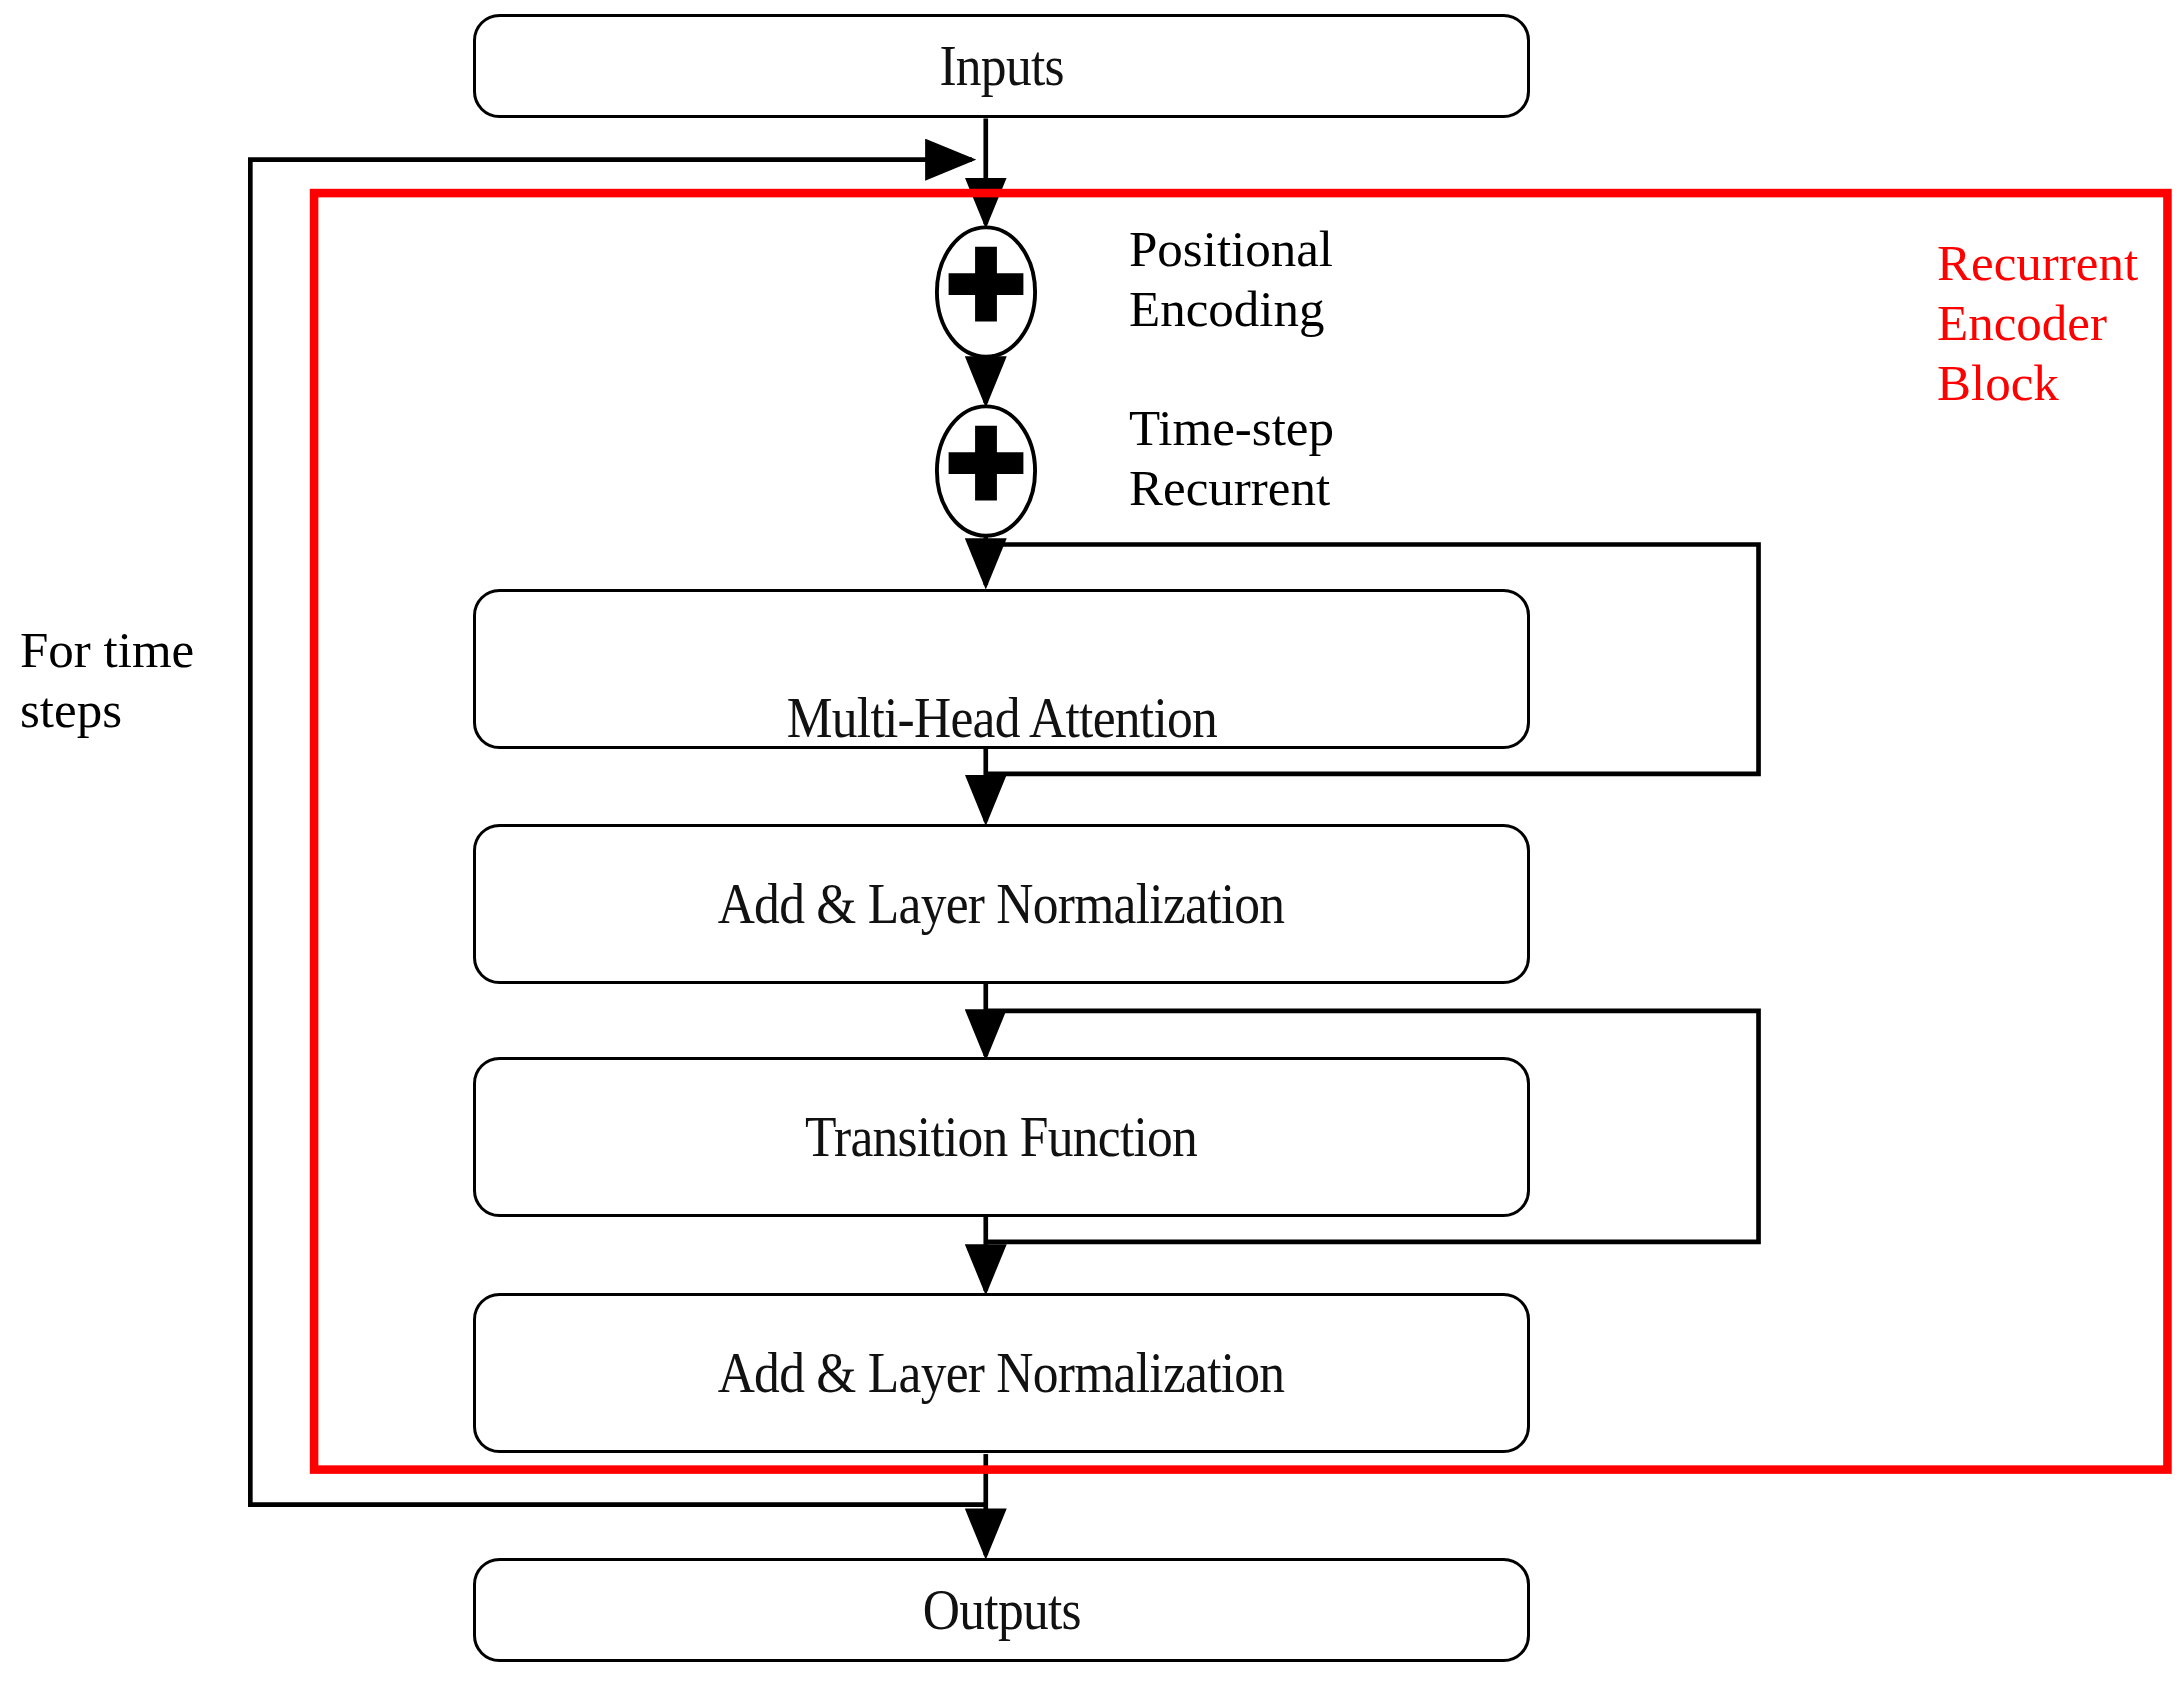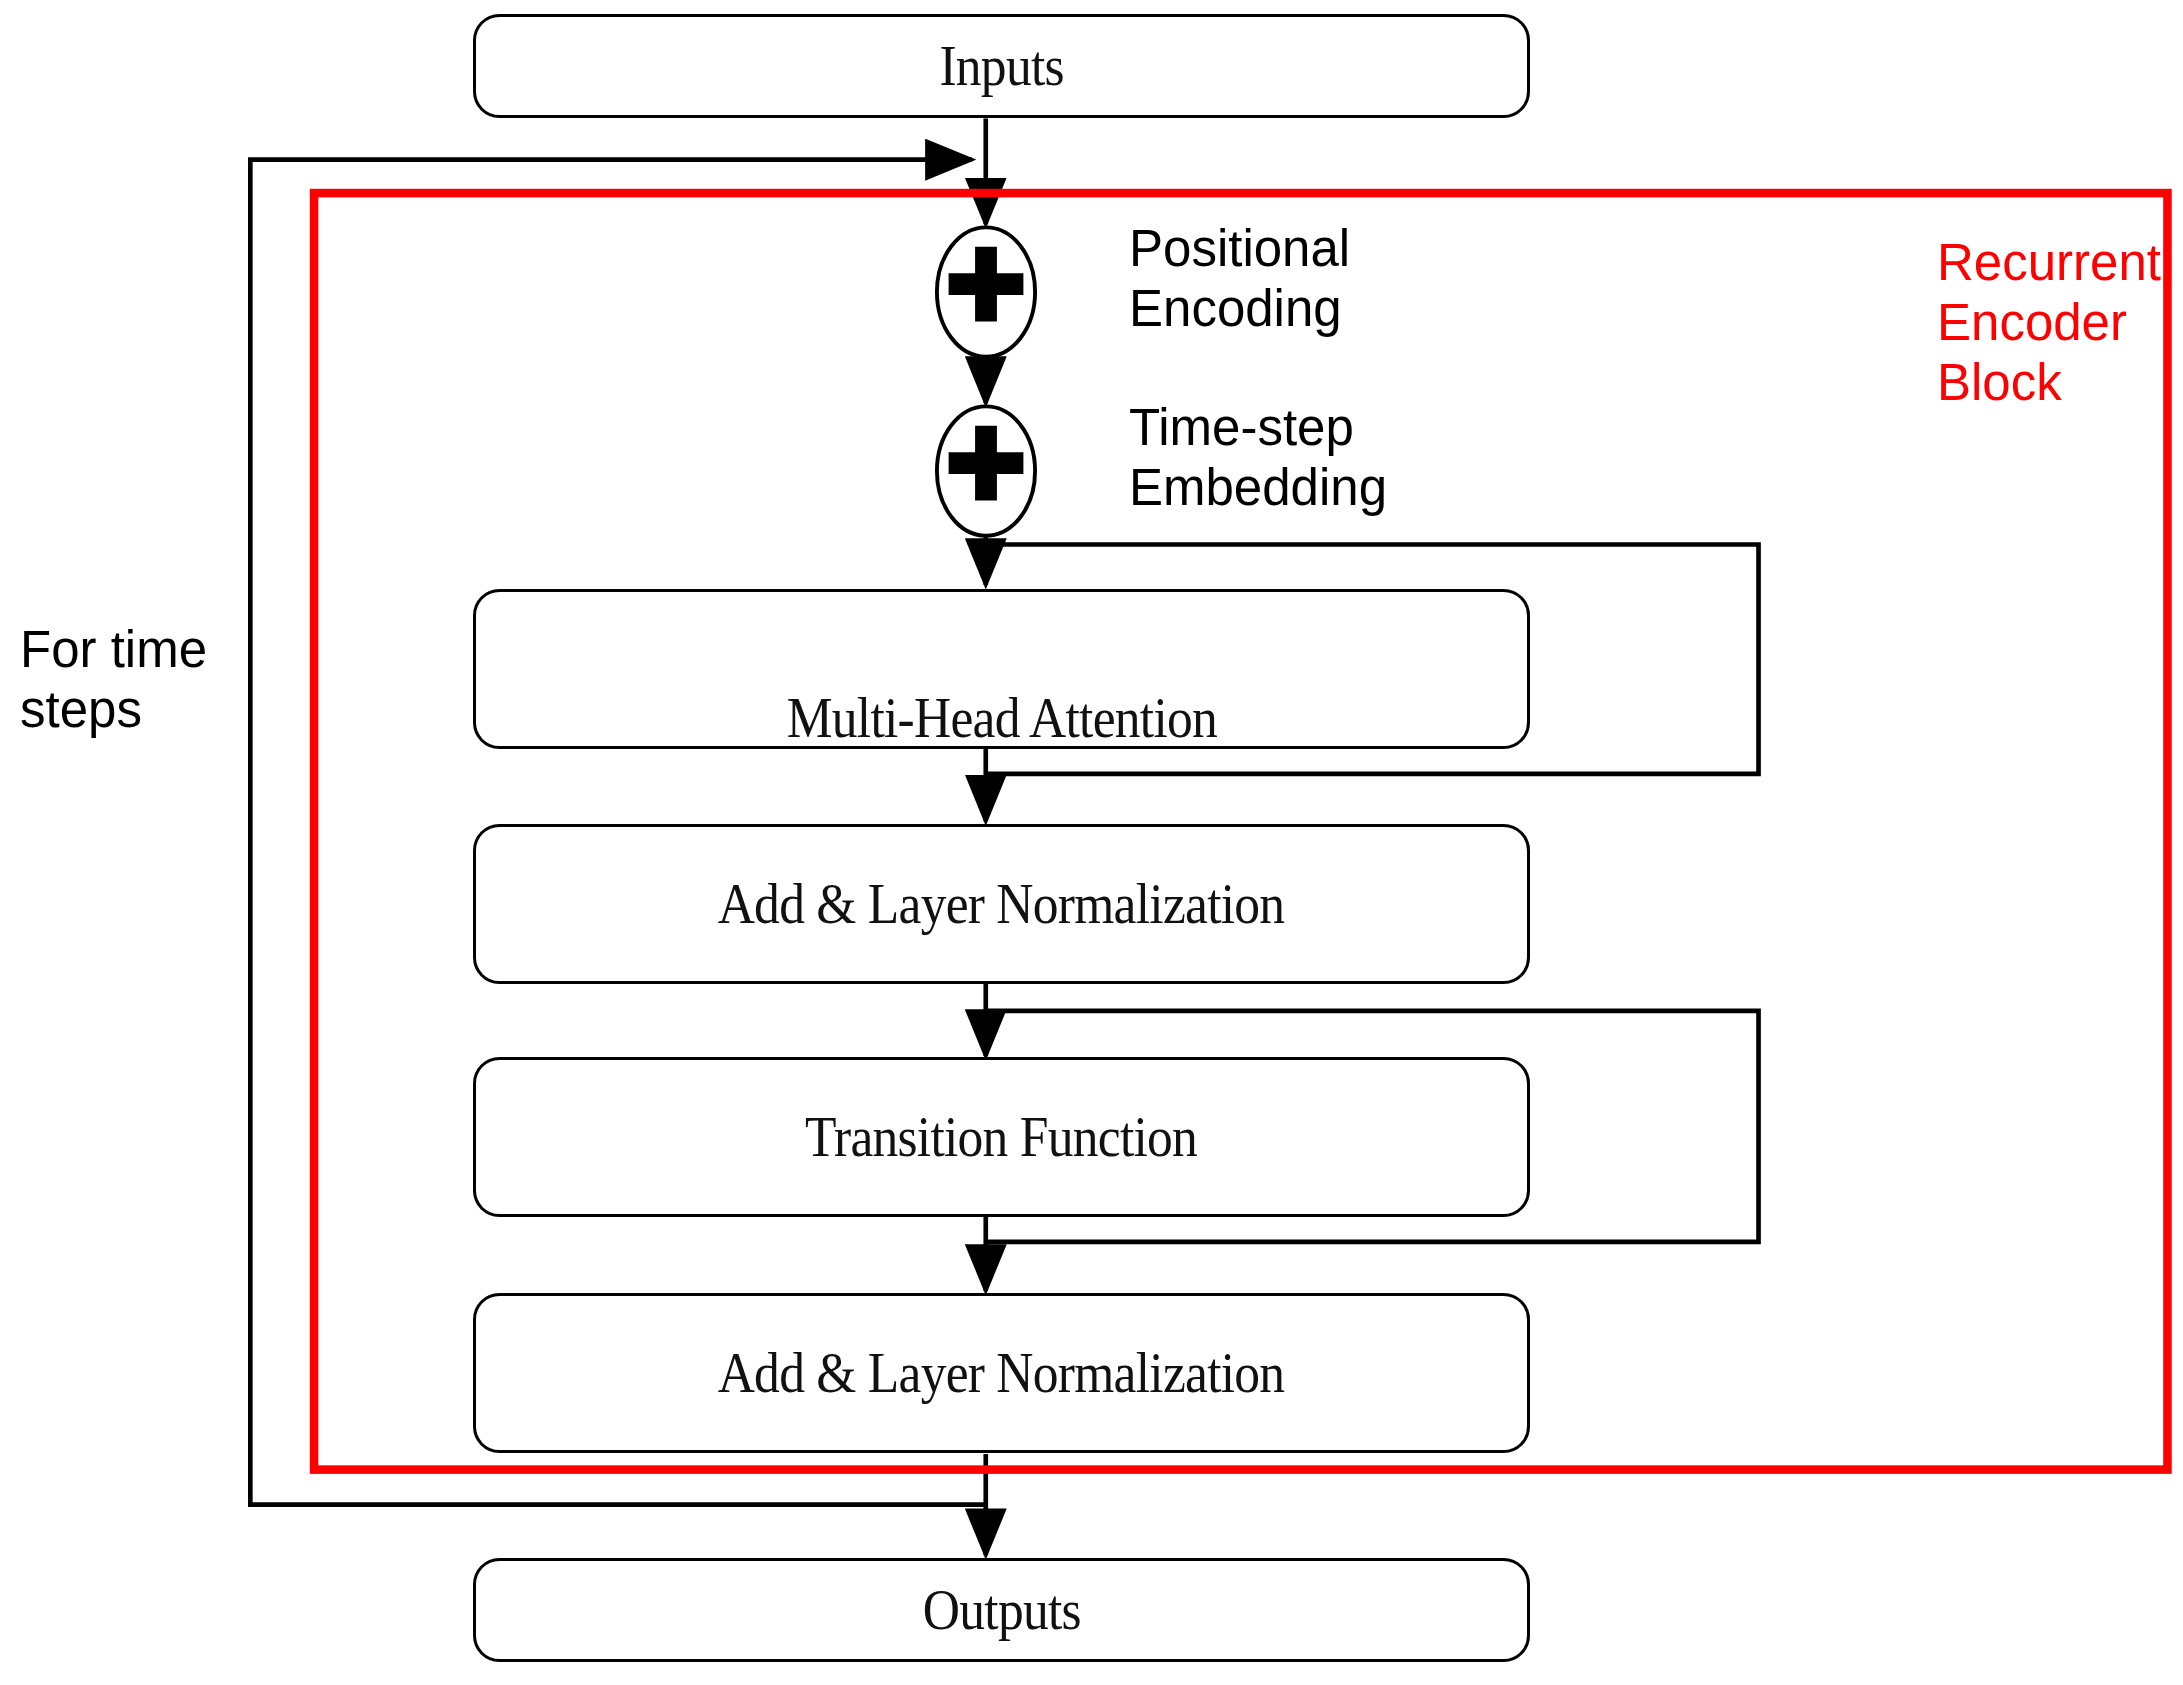--- a/index.html
+++ b/index.html
@@ -36,21 +36,21 @@
     letter-spacing: -0.8px;
   }
   .node-label {
     font-size: 56px;
     line-height: 1;
     white-space: nowrap;
     transform: scaleX(0.92);
   }
   .annot {
     position: absolute;
-    font-family: Liberation Sans, sans-serif;
+    font-family: Liberation Serif, serif;
     font-size: 51px;
     line-height: 1.18;
     color: #000000;
     white-space: pre-line;
   }
   .annot.red {
     color: #ff0000;
   }
   .plus-node {
     position: absolute;
@@ -106,21 +106,21 @@
     <svg width="106" height="134" viewBox="0 0 136 172" xmlns="http://www.w3.org/2000/svg">
       <ellipse cx="68" cy="86" rx="63" ry="83" fill="#ffffff" stroke="#000000" stroke-width="5"></ellipse>
       <path d="M54,28 L82,28 L82,62 L116,62 L116,90 L82,90 L82,124 L54,124 L54,90 L20,90 L20,62 L54,62 Z" fill="#000000"></path>
     </svg>
   </div>
 
   <div class="annot" style="left:1129px; top:219px;">Positional
 Encoding</div>
 
   <div class="annot" style="left:1129px; top:398px;">Time-step
-Embedding</div>
+Recurrent</div>
 
   <div class="annot red" style="left:1903px; top:233px;margin-left:34px;">Recurrent
 Encoder
 Block</div>
 
   <div class="annot" style="left:20px; top:620px;">For time
 steps</div>
 
   <div class="node-box" style="left:473px; top:589px; width:1057px; height:160px;align-items:flex-end;">
     <span class="node-label">Multi-Head Attention</span>

